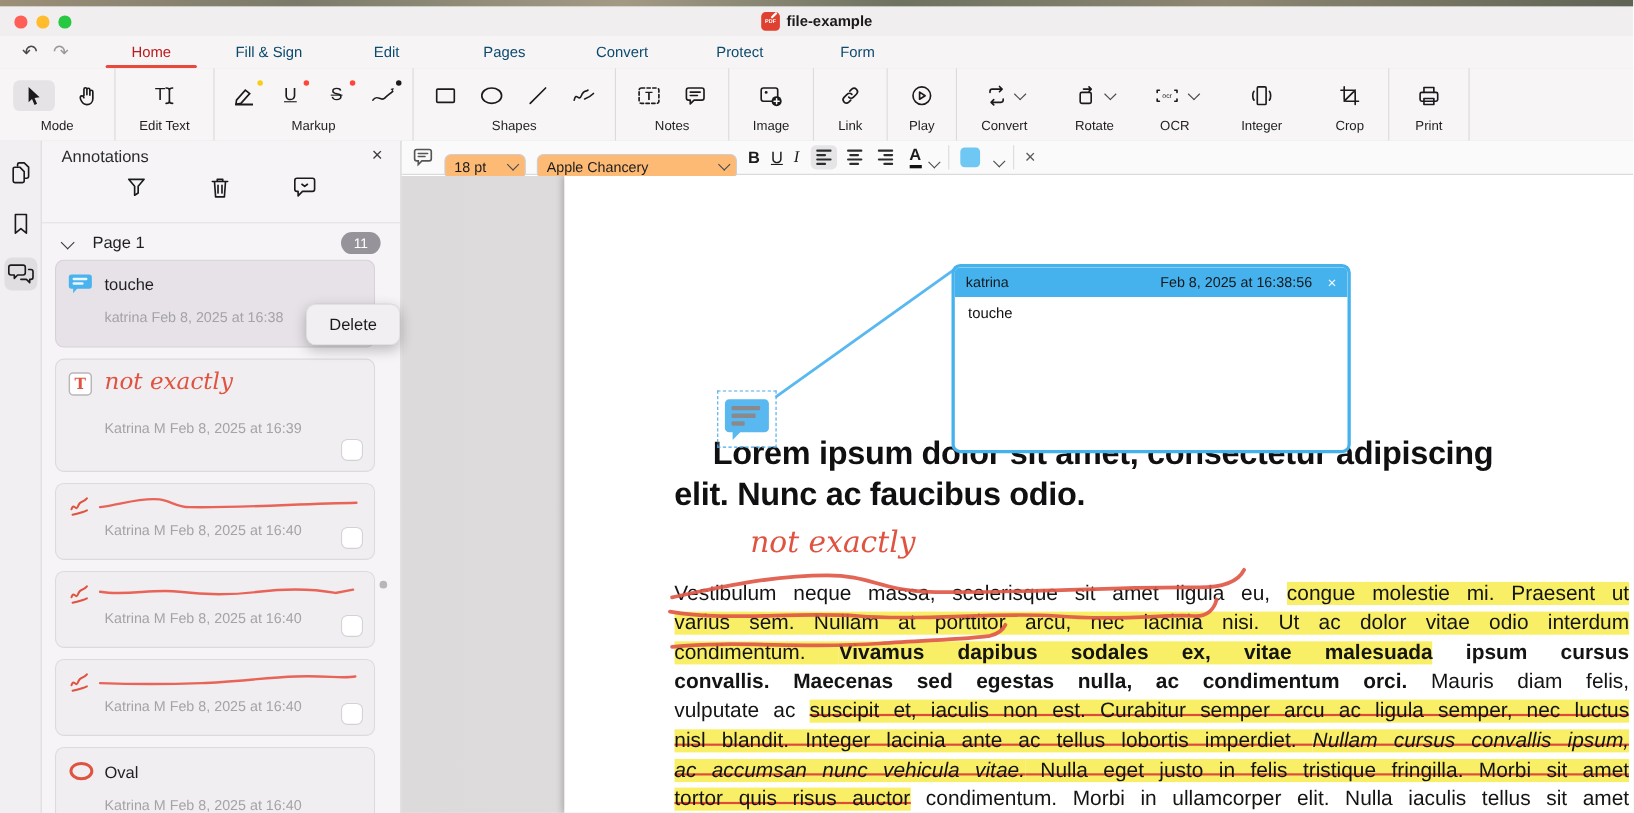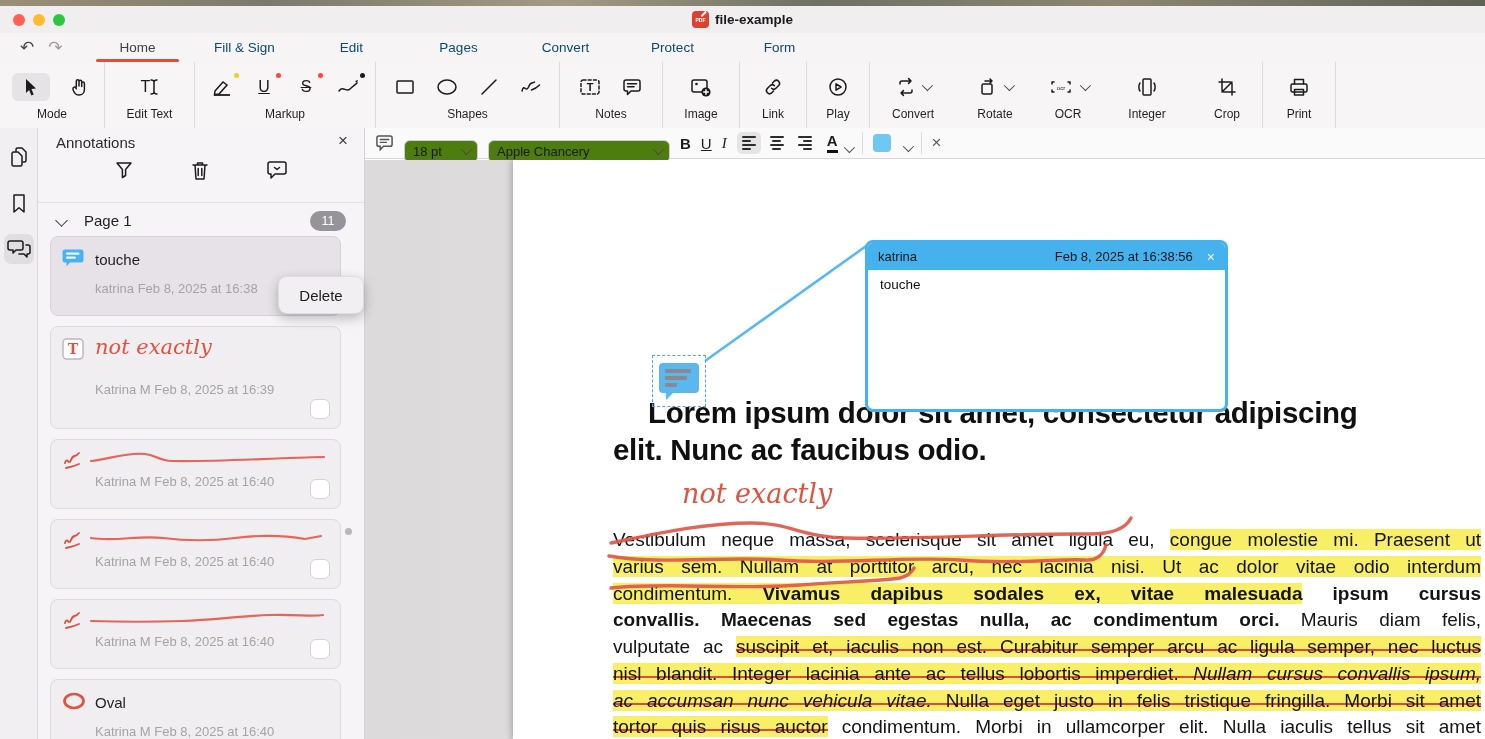--- a/index.html
+++ b/index.html
@@ -18,21 +18,21 @@
   .pdf-badge:after{content:"";position:absolute;right:2px;top:2px;width:7px;height:1.6px;background:#fff;
     transform:rotate(-45deg);border-radius:1px;}
   .doc-title{font-size:13.5px;font-weight:bold;color:#1a1a1c;}
   .tabsbar{position:absolute;left:0;top:33px;width:1485px;height:29px;background:#f6f4f5;
     border-bottom:1px solid #dddbdc;display:flex;align-items:stretch;}
   .undoredo{display:flex;align-items:center;gap:14px;padding-left:20px;width:64px;}
   .uicon{font-size:17px;line-height:1;cursor:default;}
   .undo{color:#48484a}.redo{color:#9a989c}
   .tab{width:107px;display:flex;align-items:center;justify-content:center;font-size:13.5px;
     color:#0c4a6e;position:relative;cursor:default;}
-  .tab.active{color:#404040;}
+  .tab.active{color:#b91c1c;}
   .tab.active:after{content:"";position:absolute;left:12px;right:12px;bottom:0;height:3px;
     border-radius:2px;background:#e8493c;}
   
   .toolbar{position:absolute;left:0;top:62px;width:1485px;height:66px;background:#f7f5f6;
     border-bottom:1px solid #d9d7d8;display:flex;align-items:stretch;}
   .tgroup{display:flex;flex-direction:column;align-items:center;justify-content:flex-start;padding-top:9px;}
   .ticons{display:flex;align-items:center;gap:16px;height:32px;}
   .tlabel{font-size:12px;color:#1f1f21;margin-top:4px;}
   .tdiv{width:1px;background:#dcdadc;}
   .tbtn{position:relative;display:flex;align-items:center;justify-content:center;min-width:26px;height:28px;cursor:default;}
@@ -42,21 +42,21 @@
   .glyph{font-size:16px;font-weight:500;color:#1b1b1d;}
   .chev{width:7px;height:7px;border-right:1.6px solid #4a4a4c;border-bottom:1.6px solid #4a4a4c;
     transform:rotate(45deg) translateY(-2px);margin-left:6px;}
   svg.ic{display:block;}
   svg.ic *{vector-effect:non-scaling-stroke;}
   .stroke{fill:none;stroke:#1b1b1d;stroke-width:1.5;stroke-linecap:round;stroke-linejoin:round;}
   
   .formatbar{position:absolute;left:365px;top:128px;width:1120px;height:31px;background:#fbfafb;
     border-bottom:1px solid #d8d6d8;display:flex;align-items:center;gap:10px;padding-left:10px;box-sizing:border-box;}
   .fb-box{display:flex;align-items:center;justify-content:space-between;height:23px;border:1px solid #cfcdd1;
-    border-radius:6px;background:#4d7c0f;font-size:13px;color:#1b1b1d;padding:0 8px;box-sizing:border-box;margin-top:16px;}
+    border-radius:6px;background:#fdba74;font-size:13px;color:#1b1b1d;padding:0 8px;box-sizing:border-box;margin-top:16px;}
   .fb-size{width:74px;}.fb-font{width:182px;}
   .fb-b{font-weight:bold;font-size:15px}.fb-u{text-decoration:underline;font-size:15px}.fb-i{font-style:italic;font-size:15px;font-family:"Liberation Serif",serif}
   .fb-align{display:flex;align-items:center;gap:4px;}
   .al{width:24px;height:22px;border-radius:5px;display:flex;flex-direction:column;justify-content:center;gap:2.5px;align-items:center;}
   .al.sel{background:#e6e4e6;}
   .al i{display:block;height:1.6px;background:#2c2c2e;border-radius:1px;}
   .al.left i:nth-child(odd){width:14px}.al.left i:nth-child(even){width:9px;margin-right:5px}
   .al.center i:nth-child(odd){width:14px}.al.center i:nth-child(even){width:9px}
   .al.right i:nth-child(odd){width:14px}.al.right i:nth-child(even){width:9px;margin-left:5px}
   .fb-color{display:flex;align-items:flex-end;}

